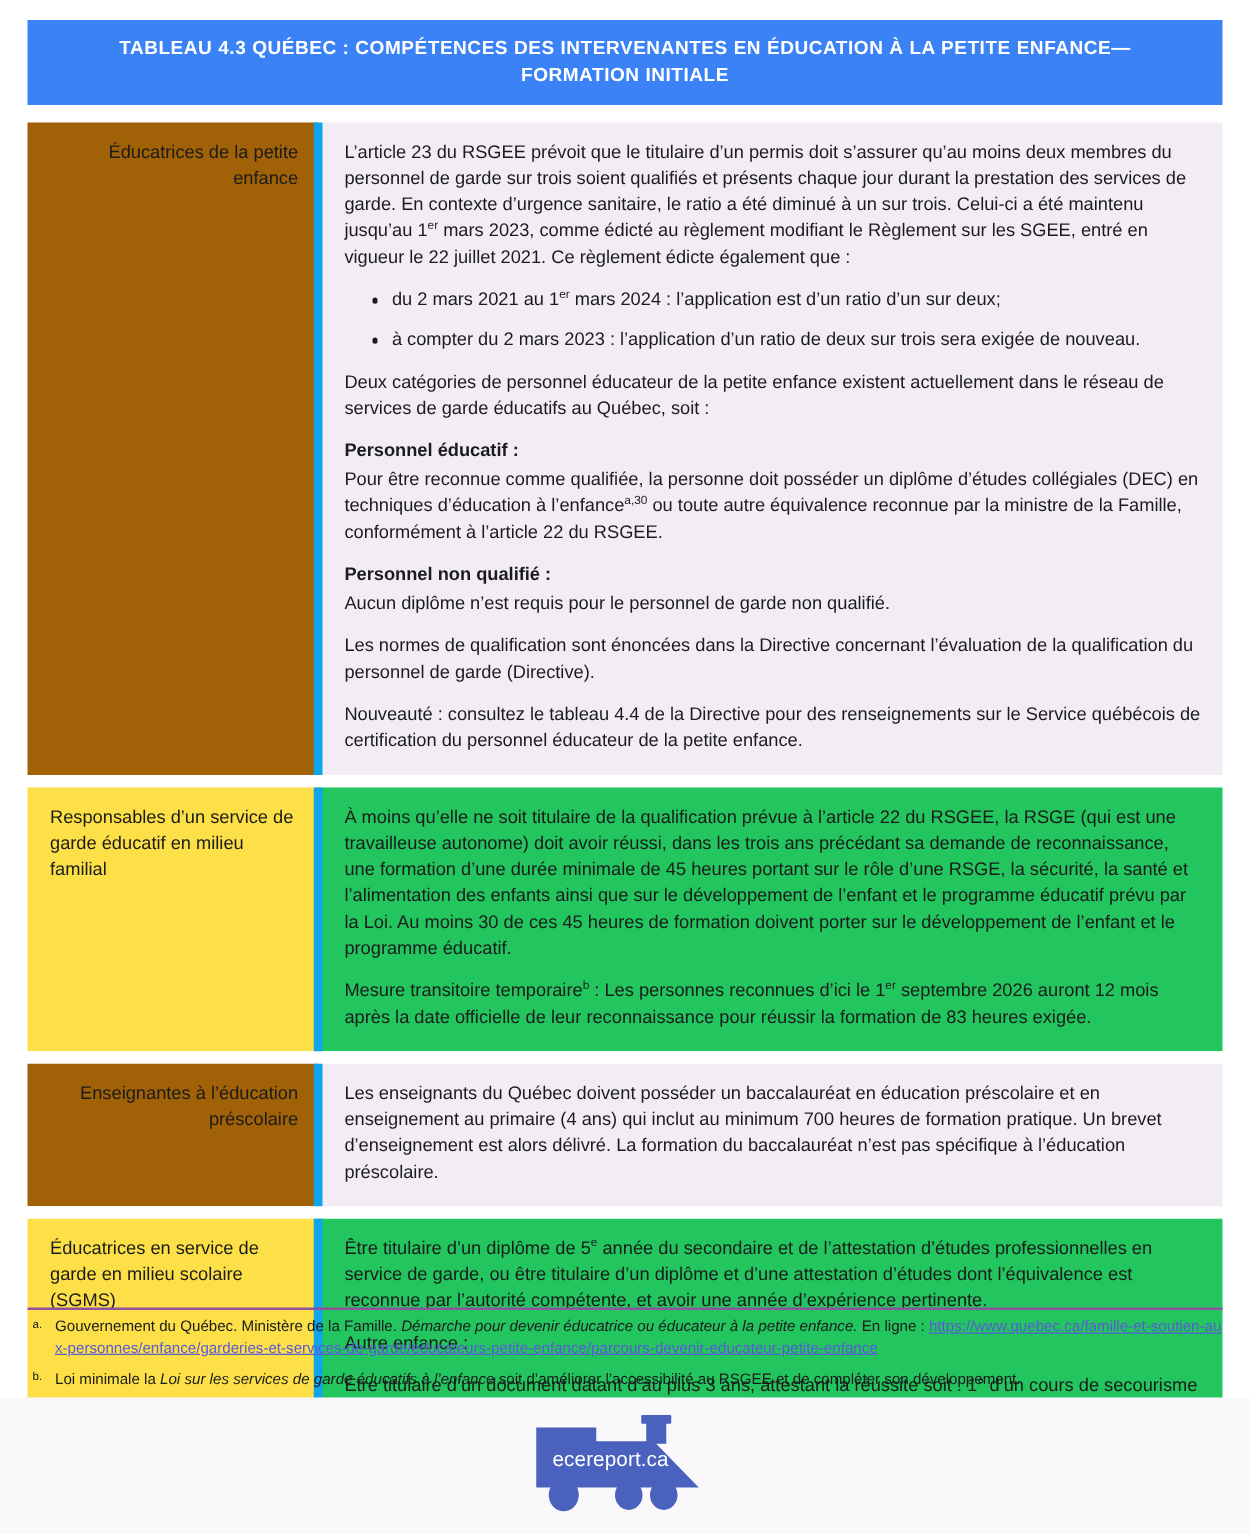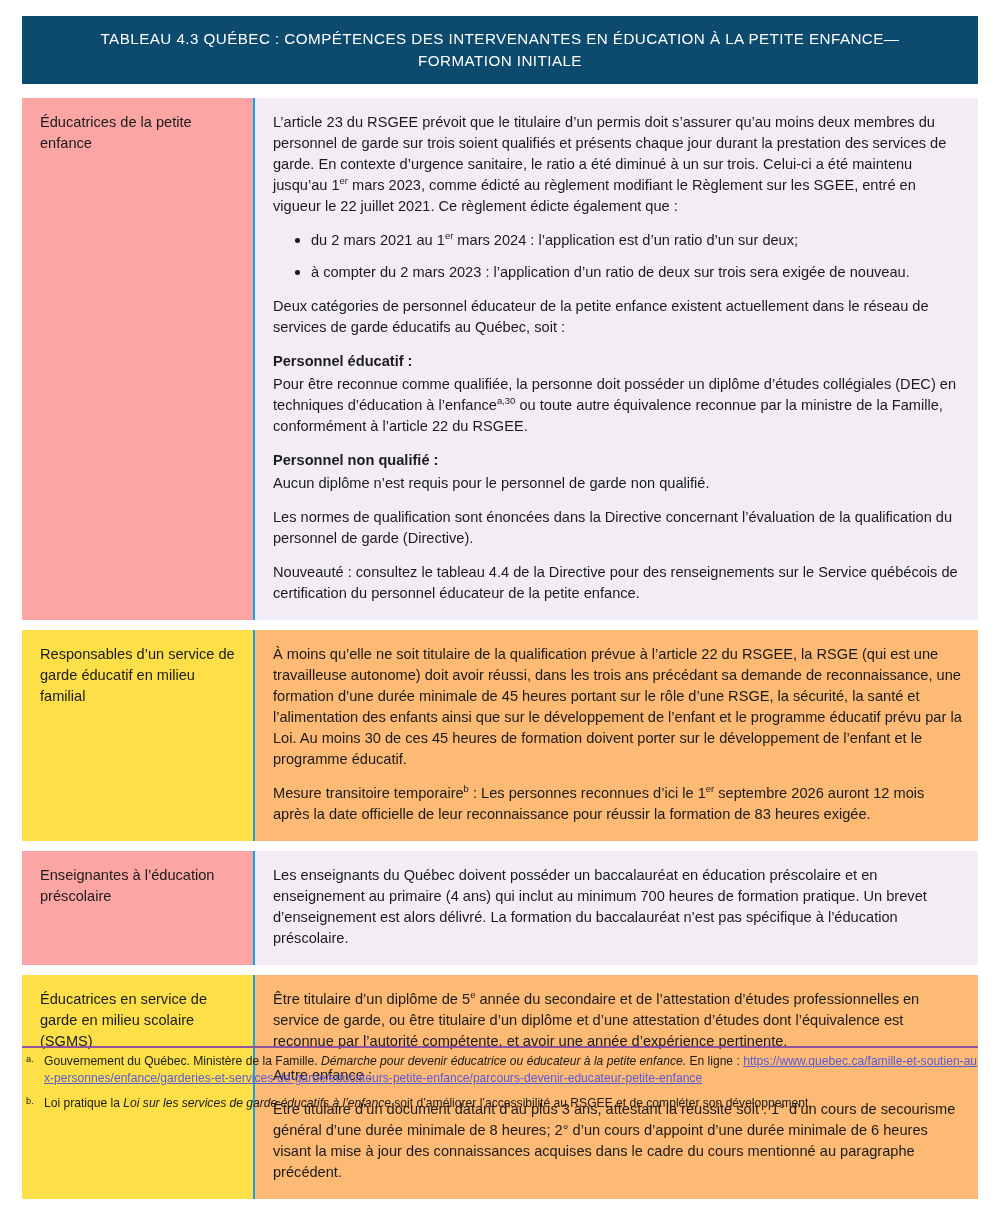--- a/index.html
+++ b/index.html
@@ -23,24 +23,24 @@
   }
 
   
   .table-wrap {
     position: absolute;
     left: 22px;
     top: 16px;
     width: 956px;
   }
   .title-bar {
-    background: #0c4a6e;
+    background: #3b82f6;
     color: #ffffff;
     text-align: center;
-    font-weight: normal;
+    font-weight: bold;
     font-size: 15.2px;
     letter-spacing: 0.45px;
     line-height: 1.42;
     padding: 12px 34px 13px 34px;
     box-sizing: border-box;
     text-transform: uppercase;
   }
 
   
   table.main {
@@ -67,28 +67,28 @@
     box-sizing: border-box;
   }
   td.label-cell {
     padding-left: 18px;
     padding-right: 12px;
     padding-top: 14px;
   }
   td.body-cell {
     padding-left: 18px;
     padding-right: 16px;
-    border-left: 2px solid #0ea5e9;
-  }
-
-  
-  tr.tint-a td.label-cell { background: #fca5a5; }
+    border-left: 7px solid #0ea5e9;
+  }
+
+  
+  tr.tint-a td.label-cell { background: #a16207; text-align: right; }
   tr.tint-a td.body-cell  { background: #f2edf5; }
   tr.tint-b td.label-cell { background: #fde047; }
-  tr.tint-b td.body-cell  { background: #fdba74; }
+  tr.tint-b td.body-cell  { background: #22c55e; }
 
   tr.gap-row td {
     height: 10px;
     padding: 0;
     background: #ffffff;
     border: 0;
   }
 
   p.para {
     margin: 0 0 13px 0;
@@ -289,18 +289,36 @@
     </table>
   </div>
 
   <div class="rule"></div>
 
   <div class="notes">
     <div class="note">
       <span class="note-mark">a</span><span>Gouvernement du Québec. Ministère de la Famille. </span><span class="ital">Démarche pour devenir éducatrice ou éducateur à la petite enfance.</span><span> En ligne : </span><a class="url" href="#">https://www.quebec.ca/famille-et-soutien-aux-personnes/enfance/garderies-et-services-de-garde/educateurs-petite-enfance/parcours-devenir-educateur-petite-enfance</a>
     </div>
     <div class="note">
-      <span class="note-mark">b</span><span>Loi pratique la </span><span class="ital">Loi sur les services de garde éducatifs à l’enfance</span><span> soit d’améliorer l’accessibilité au RSGEE et de compléter son développement.</span>
+      <span class="note-mark">b</span><span>Loi minimale la </span><span class="ital">Loi sur les services de garde éducatifs à l’enfance</span><span> soit d’améliorer l’accessibilité au RSGEE et de compléter son développement.</span>
     </div>
   </div>
 
+  <div class="footer">
+    <div class="logo-box">
+      <svg width="158" height="86" viewBox="0 0 158 86">
+
+        <path d="M8,12 L56,12 L56,23 L104,23 L104,56 L132,56 L116,23 L104,23 L104,12
+                 L104,23 M8,12 Z" fill="none"></path>
+        <path d="M8,12 L56,12 L56,23 L102,23 L138,60 L8,60 Z" fill="#4a62bd"></path>
+
+        <rect x="96" y="6" width="16" height="19" fill="#4a62bd"></rect>
+        <rect x="92" y="2" width="24" height="7" rx="1" fill="#4a62bd"></rect>
+
+        <ellipse cx="30" cy="66" rx="12" ry="13" fill="#4a62bd"></ellipse>
+        <ellipse cx="82" cy="66" rx="11" ry="12" fill="#4a62bd"></ellipse>
+        <ellipse cx="110" cy="66" rx="11" ry="12" fill="#4a62bd"></ellipse>
+      </svg>
+      <div class="logo-text">ecereport.ca</div>
+    </div>
+  </div>
 
 </div>
 
 </body></html>

